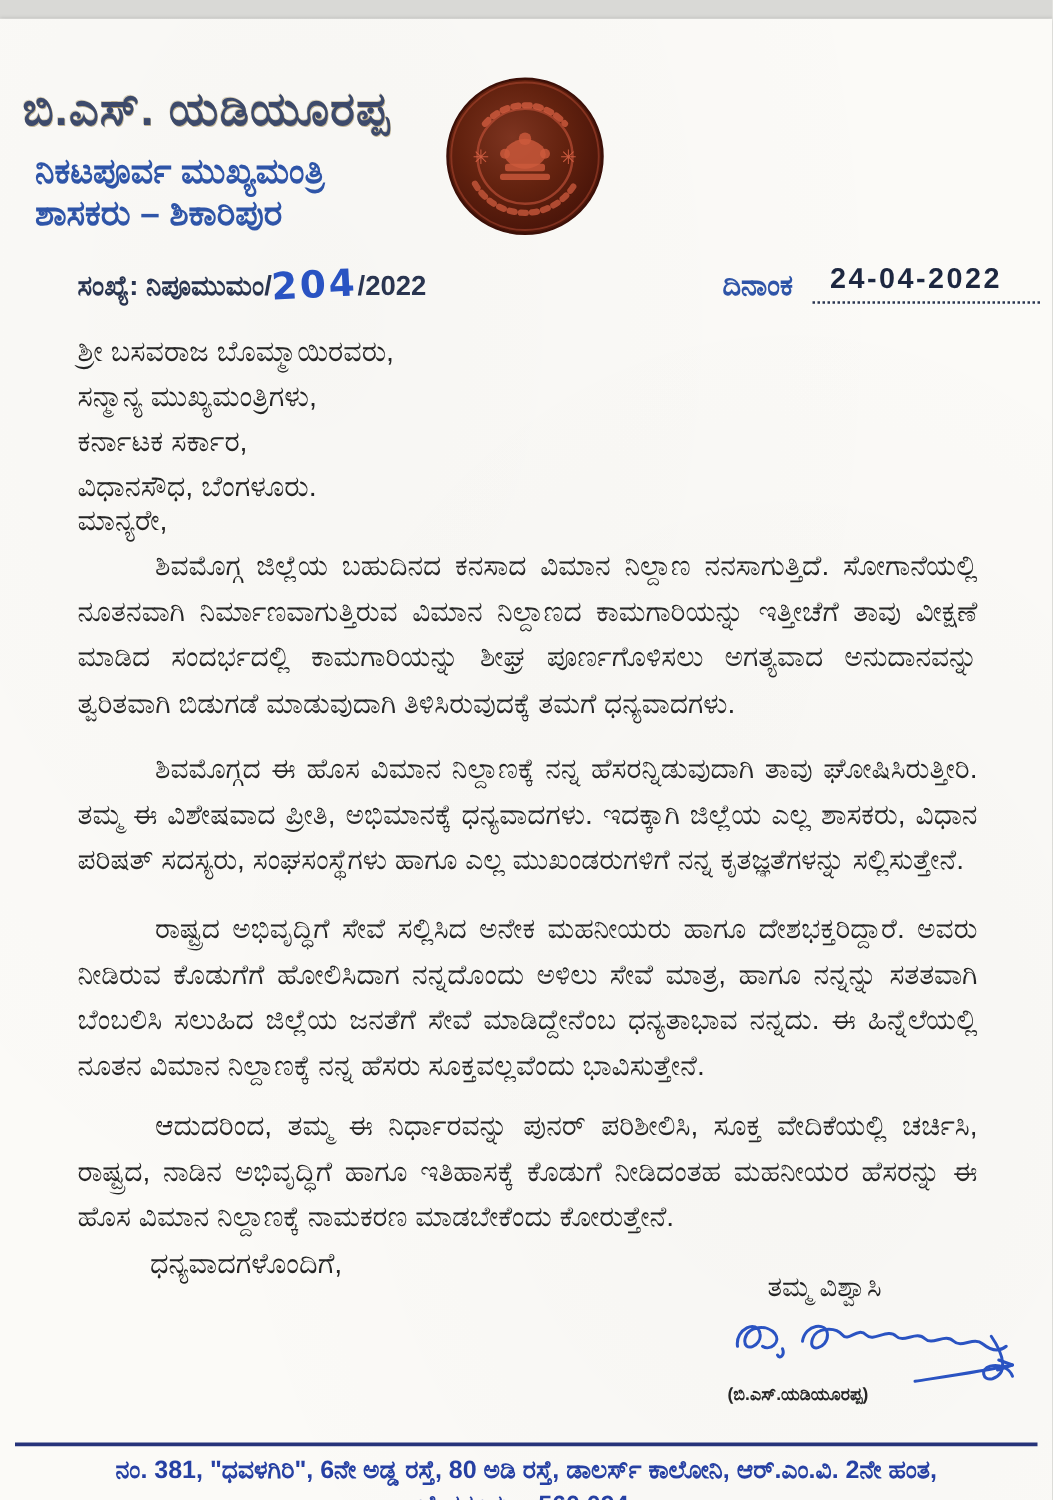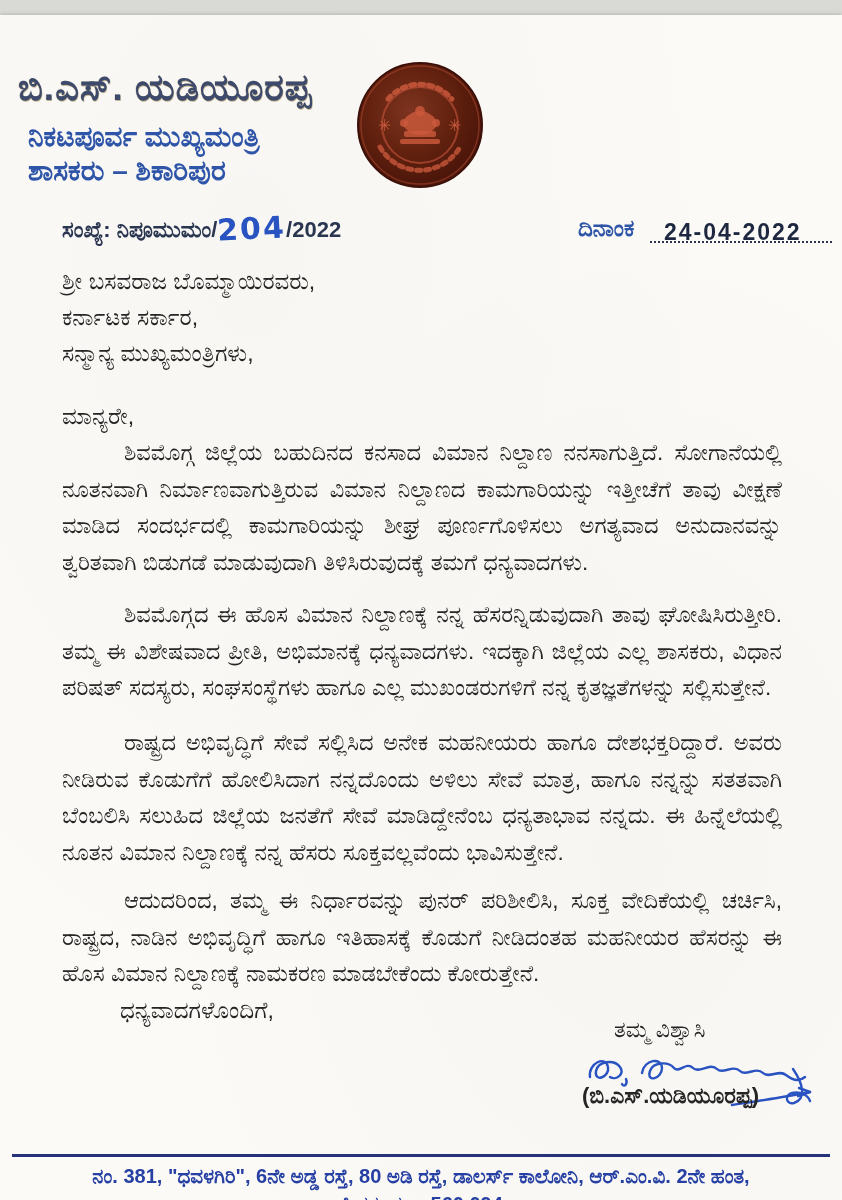--- a/index.html
+++ b/index.html
@@ -29,35 +29,35 @@
   
   .ref-line{position:absolute;left:62px;top:194px;font-size:22px;font-weight:bold;color:#2a3550;white-space:nowrap;}
   .ref-hand{
     display:inline-block;font-size:30px;color:#2a53c2;font-weight:bold;
     transform:rotate(-3deg) translateY(2px);
     font-family:"DejaVu Sans", sans-serif;letter-spacing:2px;
   }
   .date-block{position:absolute;left:578px;top:186px;width:254px;}
   .date-label{position:absolute;left:0;top:14px;font-size:23px;font-weight:bold;color:#2f55a8;}
   .date-dots{position:absolute;left:72px;top:40px;width:182px;border-bottom:2.5px dotted #2a3550;}
-  .date-value{position:absolute;left:86px;top:18px;font-size:23px;font-weight:bold;color:#1d2740;letter-spacing:2px;white-space:nowrap;}
+  .date-value{position:absolute;left:86px;top:8px;font-size:23px;font-weight:bold;color:#1d2740;letter-spacing:2px;white-space:nowrap;}
   
   .recipient{position:absolute;left:62px;top:248px;font-size:23px;line-height:36px;color:#252525;font-weight:500;}
   .salutation{position:absolute;left:62px;top:388px;font-size:23px;color:#252525;}
   .para{
     position:absolute;left:62px;width:720px;
     font-size:22.5px;line-height:36.5px;color:#262626;
     text-align:justify;text-indent:62px;
   }
   .p1{top:420px;} .p2{top:582px;} .p3{top:710px;} .p4{top:868px;}
   .closing{position:absolute;left:120px;top:982px;font-size:23px;color:#252525;}
   
   .valediction{position:absolute;left:614px;top:1002px;font-size:22px;color:#252525;}
   .sig{position:absolute;left:580px;top:1028px;width:250px;height:72px;}
-  .signer{position:absolute;left:582px;top:1068px;font-size:22px;font-weight:bold;color:#252525;white-space:nowrap;}
+  .signer{position:absolute;left:582px;top:1092px;font-size:14px;font-weight:bold;color:#252525;white-space:nowrap;}
   
   .footer-rule{position:absolute;left:12px;top:1139px;width:818px;height:3px;background:#26337a;}
   .footer-l1{position:absolute;left:0;top:1150px;width:842px;text-align:center;font-size:20px;font-weight:bold;color:#2640a3;}
   .footer-l2{position:absolute;left:0;top:1178px;width:842px;text-align:center;font-size:20px;font-weight:bold;color:#2640a3;}
 </style>
 </head>
 <body>
 
 <div class="page">
 
@@ -97,22 +97,23 @@
   <div class="ref-line"><span>ಸಂಖ್ಯೆ: ನಿಪೂಮುಮಂ/</span><span class="ref-hand">204</span><span>/2022</span></div>
 
   <div class="date-block">
     <span class="date-label">ದಿನಾಂಕ</span>
     <span class="date-dots"></span>
     <span class="date-value">24-04-2022</span>
   </div>
 
   <div class="recipient">
     <div>ಶ್ರೀ ಬಸವರಾಜ ಬೊಮ್ಮಾಯಿರವರು,</div>
+    <div>ಸನ್ಮಾನ್ಯ ಮುಖ್ಯಮಂತ್ರಿಗಳು,</div>
     <div>ಕರ್ನಾಟಕ ಸರ್ಕಾರ,</div>
-    <div>ಸನ್ಮಾನ್ಯ ಮುಖ್ಯಮಂತ್ರಿಗಳು,</div>
+    <div>ವಿಧಾನಸೌಧ, ಬೆಂಗಳೂರು.</div>
   </div>
 
   <div class="salutation">ಮಾನ್ಯರೇ,</div>
 
   <div class="para p2">ಶಿವಮೊಗ್ಗದ ಈ ಹೊಸ ವಿಮಾನ ನಿಲ್ದಾಣಕ್ಕೆ ನನ್ನ ಹೆಸರನ್ನಿಡುವುದಾಗಿ ತಾವು ಘೋಷಿಸಿರುತ್ತೀರಿ. ತಮ್ಮ ಈ ವಿಶೇಷವಾದ ಪ್ರೀತಿ, ಅಭಿಮಾನಕ್ಕೆ ಧನ್ಯವಾದಗಳು. ಇದಕ್ಕಾಗಿ ಜಿಲ್ಲೆಯ ಎಲ್ಲ ಶಾಸಕರು, ವಿಧಾನ ಪರಿಷತ್ ಸದಸ್ಯರು, ಸಂಘಸಂಸ್ಥೆಗಳು ಹಾಗೂ ಎಲ್ಲ ಮುಖಂಡರುಗಳಿಗೆ ನನ್ನ ಕೃತಜ್ಞತೆಗಳನ್ನು ಸಲ್ಲಿಸುತ್ತೇನೆ.</div>
   <div class="para p1">ಶಿವಮೊಗ್ಗ ಜಿಲ್ಲೆಯ ಬಹುದಿನದ ಕನಸಾದ ವಿಮಾನ ನಿಲ್ದಾಣ ನನಸಾಗುತ್ತಿದೆ. ಸೋಗಾನೆಯಲ್ಲಿ ನೂತನವಾಗಿ ನಿರ್ಮಾಣವಾಗುತ್ತಿರುವ ವಿಮಾನ ನಿಲ್ದಾಣದ ಕಾಮಗಾರಿಯನ್ನು ಇತ್ತೀಚೆಗೆ ತಾವು ವೀಕ್ಷಣೆ ಮಾಡಿದ ಸಂದರ್ಭದಲ್ಲಿ ಕಾಮಗಾರಿಯನ್ನು ಶೀಘ್ರ ಪೂರ್ಣಗೊಳಿಸಲು ಅಗತ್ಯವಾದ ಅನುದಾನವನ್ನು ತ್ವರಿತವಾಗಿ ಬಿಡುಗಡೆ ಮಾಡುವುದಾಗಿ ತಿಳಿಸಿರುವುದಕ್ಕೆ ತಮಗೆ ಧನ್ಯವಾದಗಳು.</div>
   <div class="para p3">ರಾಷ್ಟ್ರದ ಅಭಿವೃದ್ಧಿಗೆ ಸೇವೆ ಸಲ್ಲಿಸಿದ ಅನೇಕ ಮಹನೀಯರು ಹಾಗೂ ದೇಶಭಕ್ತರಿದ್ದಾರೆ. ಅವರು ನೀಡಿರುವ ಕೊಡುಗೆಗೆ ಹೋಲಿಸಿದಾಗ ನನ್ನದೊಂದು ಅಳಿಲು ಸೇವೆ ಮಾತ್ರ, ಹಾಗೂ ನನ್ನನ್ನು ಸತತವಾಗಿ ಬೆಂಬಲಿಸಿ ಸಲುಹಿದ ಜಿಲ್ಲೆಯ ಜನತೆಗೆ ಸೇವೆ ಮಾಡಿದ್ದೇನೆಂಬ ಧನ್ಯತಾಭಾವ ನನ್ನದು. ಈ ಹಿನ್ನೆಲೆಯಲ್ಲಿ ನೂತನ ವಿಮಾನ ನಿಲ್ದಾಣಕ್ಕೆ ನನ್ನ ಹೆಸರು ಸೂಕ್ತವಲ್ಲವೆಂದು ಭಾವಿಸುತ್ತೇನೆ.</div>
   <div class="para p4">ಆದುದರಿಂದ, ತಮ್ಮ ಈ ನಿರ್ಧಾರವನ್ನು ಪುನರ್ ಪರಿಶೀಲಿಸಿ, ಸೂಕ್ತ ವೇದಿಕೆಯಲ್ಲಿ ಚರ್ಚಿಸಿ, ರಾಷ್ಟ್ರದ, ನಾಡಿನ ಅಭಿವೃದ್ಧಿಗೆ ಹಾಗೂ ಇತಿಹಾಸಕ್ಕೆ ಕೊಡುಗೆ ನೀಡಿದಂತಹ ಮಹನೀಯರ ಹೆಸರನ್ನು ಈ ಹೊಸ ವಿಮಾನ ನಿಲ್ದಾಣಕ್ಕೆ ನಾಮಕರಣ ಮಾಡಬೇಕೆಂದು ಕೋರುತ್ತೇನೆ.</div>
 
   <div class="closing">ಧನ್ಯವಾದಗಳೊಂದಿಗೆ,</div>

